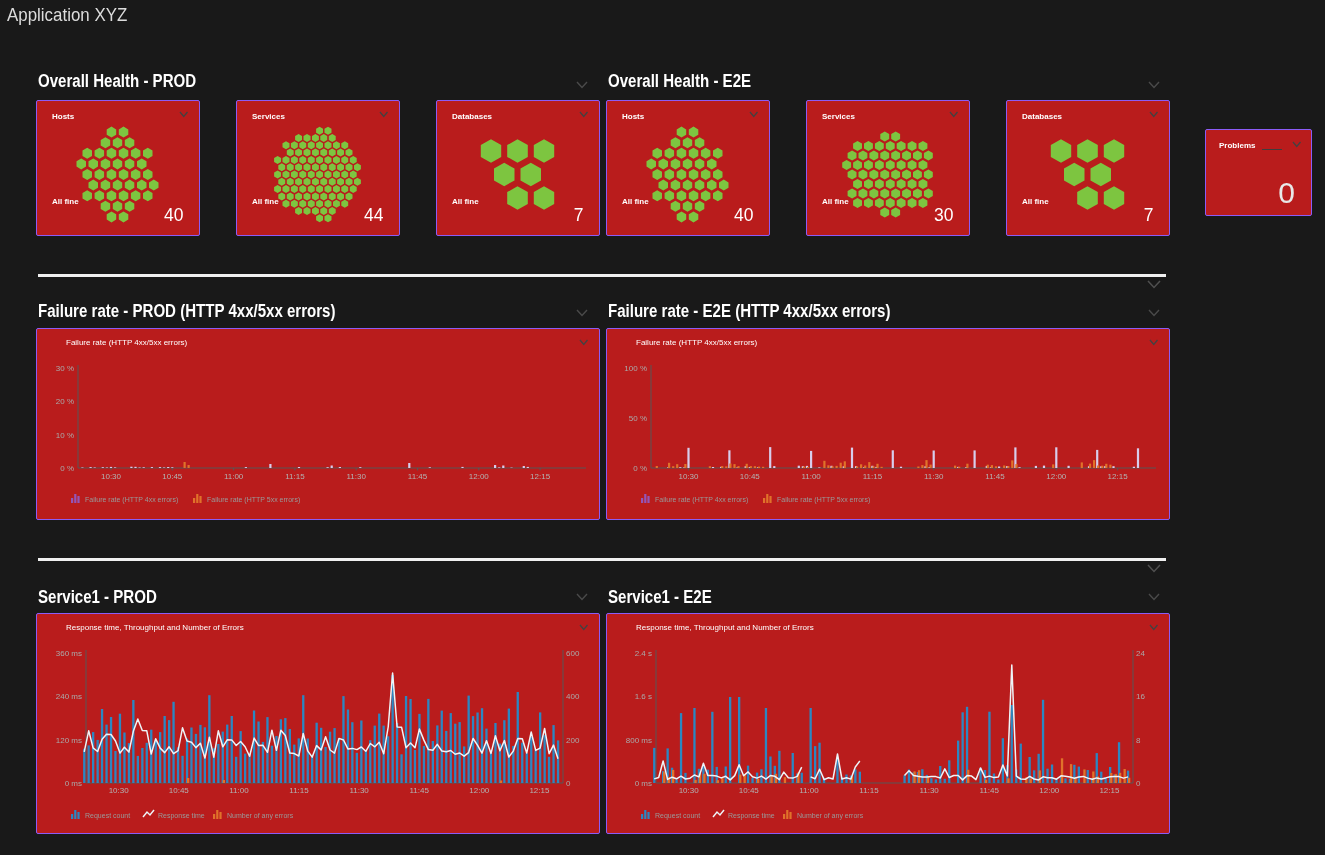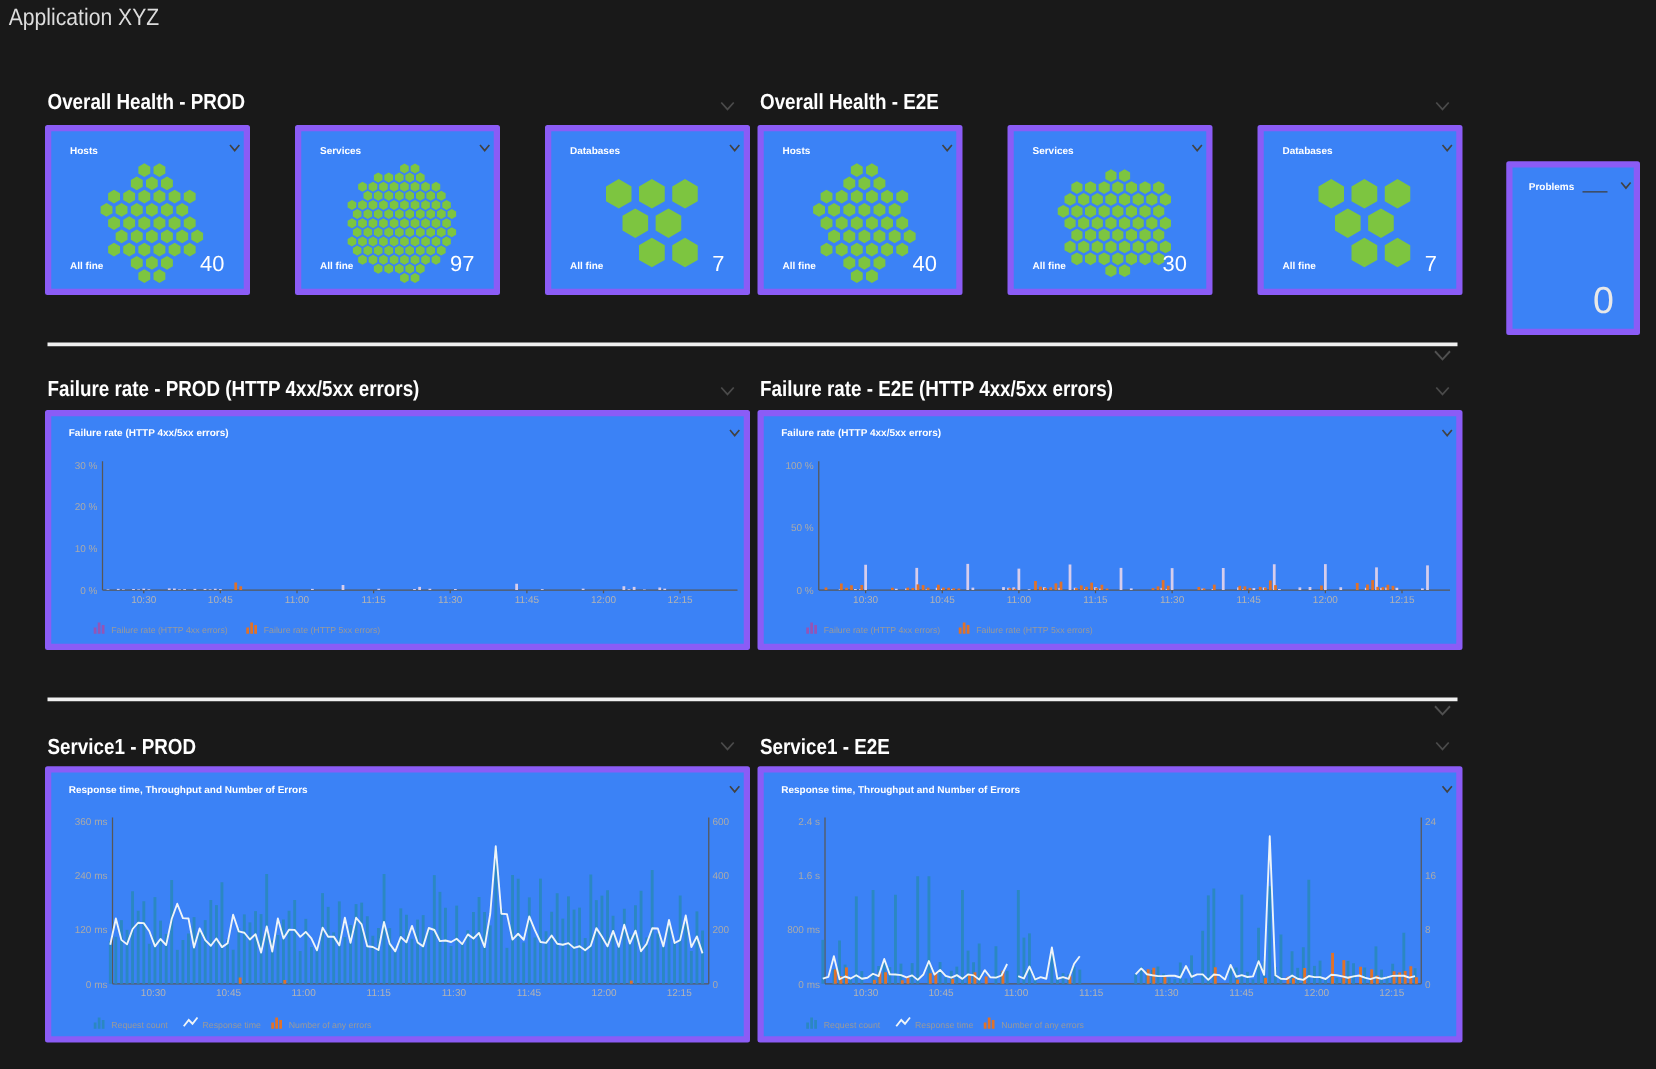--- a/index.html
+++ b/index.html
@@ -1,21 +1,21 @@
 <!DOCTYPE html>
 <html><head><meta charset="utf-8"><style>
 * { margin:0; padding:0; box-sizing:border-box; }
 html,body { width:1325px; height:855px; background:#191919; font-family:"Liberation Sans",sans-serif; overflow:hidden; }
 .abs { position:absolute; }
-.tile { position:absolute; background:#3b82f6; border:5px solid #8b5cf6; border-radius:2px;padding-left:43px; }
+.tile { position:absolute; background:#b91c1c; border:1px solid #8b5cf6; border-radius:2px;padding-left:43px; }
 .tlabel { position:absolute; left:15px; top:11px; font-size:8px; font-weight:bold; color:#fff; }
-.allfine { position:absolute; left:15px; bottom:14px; font-size:8px; font-weight:bold; color:#fff; }
+.allfine { position:absolute; left:15px; bottom:29px; font-size:8px; font-weight:bold; color:#fff; }
 .count { position:absolute; right:15.5px; bottom:9px; font-size:17.5px; color:#fff;margin-left:36px; }
 .shead { position:absolute; font-size:17.5px; font-weight:bold; color:#fff; transform:scaleX(0.86); transform-origin:left top; white-space:nowrap; }
-.ctitle { position:absolute; left:14px; top:9px; font-size:8px; font-weight:bold; color:#fff; }
+.ctitle { position:absolute; left:29px; top:9px; font-size:8px; font-weight:normal; color:#fff; }
 .sep { position:absolute; height:2.5px; background:#f0f0f0; }
 </style></head><body>
 <div class="abs" style="left:7px;top:3.5px;font-size:19px;color:#dcdcdc;transform:scaleX(0.89);transform-origin:left top;white-space:nowrap">Application XYZ</div>
 <div class="shead" style="left:38px;top:71px">Overall Health - PROD</div>
 <svg style="position:absolute;left:576px;top:81px" width="12" height="8.5">
     <polyline points="1,1 6.0,6.5 11,1" fill="none" stroke="#4a4a4a" stroke-width="1.4"></polyline>
   </svg>
 <div class="shead" style="left:608px;top:71px">Overall Health - E2E</div>
 <svg style="position:absolute;left:1148px;top:81px" width="12" height="8.5">
     <polyline points="1,1 6.0,6.5 11,1" fill="none" stroke="#4a4a4a" stroke-width="1.4"></polyline>
@@ -33,21 +33,21 @@
   </div>
 <div class="tile" style="left:236px;top:100px;width:164px;height:136px">
     <div class="tlabel">Services</div>
     <svg style="position:absolute;left:142px;top:10px" width="9.5" height="7.5">
       <polyline points="1,1 4.75,5.5 8.5,1" fill="none" stroke="#424242" stroke-width="1.3"></polyline>
     </svg>
     <svg width="164" height="136" style="position:absolute;left:0;top:0">
       <path d="M82.6,25.7 L79.1,27.7 L79.1,31.7 L82.6,33.7 L86.0,31.7 L86.0,27.7 Z M91.0,25.7 L87.5,27.7 L87.5,31.7 L91.0,33.7 L94.5,31.7 L94.5,27.7 Z M61.6,33.0 L58.1,35.0 L58.1,39.0 L61.6,41.0 L65.0,39.0 L65.0,35.0 Z M70.0,33.0 L66.5,35.0 L66.5,39.0 L70.0,41.0 L73.5,39.0 L73.5,35.0 Z M78.4,33.0 L75.0,35.0 L75.0,39.0 L78.4,41.0 L81.9,39.0 L81.9,35.0 Z M86.8,33.0 L83.3,35.0 L83.3,39.0 L86.8,41.0 L90.2,39.0 L90.2,35.0 Z M95.2,33.0 L91.8,35.0 L91.8,39.0 L95.2,41.0 L98.7,39.0 L98.7,35.0 Z M49.0,40.3 L45.5,42.3 L45.5,46.3 L49.0,48.3 L52.5,46.3 L52.5,42.3 Z M57.4,40.3 L53.9,42.3 L53.9,46.3 L57.4,48.3 L60.8,46.3 L60.9,42.3 Z M65.8,40.3 L62.3,42.3 L62.3,46.3 L65.8,48.3 L69.2,46.3 L69.2,42.3 Z M74.2,40.3 L70.8,42.3 L70.8,46.3 L74.2,48.3 L77.7,46.3 L77.7,42.3 Z M82.6,40.3 L79.1,42.3 L79.1,46.3 L82.6,48.3 L86.0,46.3 L86.0,42.3 Z M91.0,40.3 L87.5,42.3 L87.5,46.3 L91.0,48.3 L94.5,46.3 L94.5,42.3 Z M99.4,40.3 L96.0,42.3 L96.0,46.3 L99.4,48.3 L102.9,46.3 L102.9,42.3 Z M107.8,40.3 L104.3,42.3 L104.3,46.3 L107.8,48.3 L111.2,46.3 L111.2,42.3 Z M53.2,47.6 L49.8,49.6 L49.8,53.6 L53.2,55.6 L56.7,53.6 L56.7,49.6 Z M61.6,47.6 L58.1,49.6 L58.1,53.6 L61.6,55.6 L65.0,53.6 L65.0,49.6 Z M70.0,47.6 L66.5,49.6 L66.5,53.6 L70.0,55.6 L73.5,53.6 L73.5,49.6 Z M78.4,47.6 L75.0,49.6 L75.0,53.6 L78.4,55.6 L81.9,53.6 L81.9,49.6 Z M86.8,47.6 L83.3,49.6 L83.3,53.6 L86.8,55.6 L90.2,53.6 L90.2,49.6 Z M95.2,47.6 L91.8,49.6 L91.8,53.6 L95.2,55.6 L98.7,53.6 L98.7,49.6 Z M103.6,47.6 L100.1,49.6 L100.1,53.6 L103.6,55.6 L107.0,53.6 L107.0,49.6 Z M112.0,47.6 L108.5,49.6 L108.5,53.6 L112.0,55.6 L115.5,53.6 L115.5,49.6 Z M40.6,54.9 L37.1,56.9 L37.1,60.9 L40.6,62.9 L44.0,60.9 L44.1,56.9 Z M49.0,54.9 L45.5,56.9 L45.5,60.9 L49.0,62.9 L52.5,60.9 L52.5,56.9 Z M57.4,54.9 L53.9,56.9 L53.9,60.9 L57.4,62.9 L60.8,60.9 L60.9,56.9 Z M65.8,54.9 L62.3,56.9 L62.3,60.9 L65.8,62.9 L69.2,60.9 L69.2,56.9 Z M74.2,54.9 L70.8,56.9 L70.8,60.9 L74.2,62.9 L77.7,60.9 L77.7,56.9 Z M82.6,54.9 L79.1,56.9 L79.1,60.9 L82.6,62.9 L86.0,60.9 L86.0,56.9 Z M91.0,54.9 L87.5,56.9 L87.5,60.9 L91.0,62.9 L94.5,60.9 L94.5,56.9 Z M99.4,54.9 L96.0,56.9 L96.0,60.9 L99.4,62.9 L102.9,60.9 L102.9,56.9 Z M107.8,54.9 L104.3,56.9 L104.3,60.9 L107.8,62.9 L111.2,60.9 L111.2,56.9 Z M116.2,54.9 L112.8,56.9 L112.8,60.9 L116.2,62.9 L119.7,60.9 L119.7,56.9 Z M44.8,62.2 L41.3,64.2 L41.3,68.2 L44.8,70.2 L48.2,68.2 L48.2,64.2 Z M53.2,62.2 L49.8,64.2 L49.8,68.2 L53.2,70.2 L56.7,68.2 L56.7,64.2 Z M61.6,62.2 L58.1,64.2 L58.1,68.2 L61.6,70.2 L65.0,68.2 L65.0,64.2 Z M70.0,62.2 L66.5,64.2 L66.5,68.2 L70.0,70.2 L73.5,68.2 L73.5,64.2 Z M78.4,62.2 L75.0,64.2 L75.0,68.2 L78.4,70.2 L81.9,68.2 L81.9,64.2 Z M86.8,62.2 L83.3,64.2 L83.3,68.2 L86.8,70.2 L90.2,68.2 L90.2,64.2 Z M95.2,62.2 L91.8,64.2 L91.8,68.2 L95.2,70.2 L98.7,68.2 L98.7,64.2 Z M103.6,62.2 L100.1,64.2 L100.1,68.2 L103.6,70.2 L107.0,68.2 L107.0,64.2 Z M112.0,62.2 L108.5,64.2 L108.5,68.2 L112.0,70.2 L115.5,68.2 L115.5,64.2 Z M120.4,62.2 L117.0,64.2 L117.0,68.2 L120.4,70.2 L123.9,68.2 L123.9,64.2 Z M40.6,69.5 L37.1,71.5 L37.1,75.5 L40.6,77.5 L44.0,75.5 L44.1,71.5 Z M49.0,69.5 L45.5,71.5 L45.5,75.5 L49.0,77.5 L52.5,75.5 L52.5,71.5 Z M57.4,69.5 L53.9,71.5 L53.9,75.5 L57.4,77.5 L60.8,75.5 L60.9,71.5 Z M65.8,69.5 L62.3,71.5 L62.3,75.5 L65.8,77.5 L69.2,75.5 L69.2,71.5 Z M74.2,69.5 L70.8,71.5 L70.8,75.5 L74.2,77.5 L77.7,75.5 L77.7,71.5 Z M82.6,69.5 L79.1,71.5 L79.1,75.5 L82.6,77.5 L86.0,75.5 L86.0,71.5 Z M91.0,69.5 L87.5,71.5 L87.5,75.5 L91.0,77.5 L94.5,75.5 L94.5,71.5 Z M99.4,69.5 L96.0,71.5 L96.0,75.5 L99.4,77.5 L102.9,75.5 L102.9,71.5 Z M107.8,69.5 L104.3,71.5 L104.3,75.5 L107.8,77.5 L111.2,75.5 L111.2,71.5 Z M116.2,69.5 L112.8,71.5 L112.8,75.5 L116.2,77.5 L119.7,75.5 L119.7,71.5 Z M44.8,76.8 L41.3,78.8 L41.3,82.8 L44.8,84.8 L48.2,82.8 L48.2,78.8 Z M53.2,76.8 L49.8,78.8 L49.8,82.8 L53.2,84.8 L56.7,82.8 L56.7,78.8 Z M61.6,76.8 L58.1,78.8 L58.1,82.8 L61.6,84.8 L65.0,82.8 L65.0,78.8 Z M70.0,76.8 L66.5,78.8 L66.5,82.8 L70.0,84.8 L73.5,82.8 L73.5,78.8 Z M78.4,76.8 L75.0,78.8 L75.0,82.8 L78.4,84.8 L81.9,82.8 L81.9,78.8 Z M86.8,76.8 L83.3,78.8 L83.3,82.8 L86.8,84.8 L90.2,82.8 L90.2,78.8 Z M95.2,76.8 L91.8,78.8 L91.8,82.8 L95.2,84.8 L98.7,82.8 L98.7,78.8 Z M103.6,76.8 L100.1,78.8 L100.1,82.8 L103.6,84.8 L107.0,82.8 L107.0,78.8 Z M112.0,76.8 L108.5,78.8 L108.5,82.8 L112.0,84.8 L115.5,82.8 L115.5,78.8 Z M120.4,76.8 L117.0,78.8 L117.0,82.8 L120.4,84.8 L123.9,82.8 L123.9,78.8 Z M40.6,84.1 L37.1,86.1 L37.1,90.1 L40.6,92.1 L44.0,90.1 L44.1,86.1 Z M49.0,84.1 L45.5,86.1 L45.5,90.1 L49.0,92.1 L52.5,90.1 L52.5,86.1 Z M57.4,84.1 L53.9,86.1 L53.9,90.1 L57.4,92.1 L60.8,90.1 L60.9,86.1 Z M65.8,84.1 L62.3,86.1 L62.3,90.1 L65.8,92.1 L69.2,90.1 L69.2,86.1 Z M74.2,84.1 L70.8,86.1 L70.8,90.1 L74.2,92.1 L77.7,90.1 L77.7,86.1 Z M82.6,84.1 L79.1,86.1 L79.1,90.1 L82.6,92.1 L86.0,90.1 L86.0,86.1 Z M91.0,84.1 L87.5,86.1 L87.5,90.1 L91.0,92.1 L94.5,90.1 L94.5,86.1 Z M99.4,84.1 L96.0,86.1 L96.0,90.1 L99.4,92.1 L102.9,90.1 L102.9,86.1 Z M107.8,84.1 L104.3,86.1 L104.3,90.1 L107.8,92.1 L111.2,90.1 L111.2,86.1 Z M116.2,84.1 L112.8,86.1 L112.8,90.1 L116.2,92.1 L119.7,90.1 L119.7,86.1 Z M44.8,91.4 L41.3,93.4 L41.3,97.4 L44.8,99.4 L48.2,97.4 L48.2,93.4 Z M53.2,91.4 L49.8,93.4 L49.8,97.4 L53.2,99.4 L56.7,97.4 L56.7,93.4 Z M61.6,91.4 L58.1,93.4 L58.1,97.4 L61.6,99.4 L65.0,97.4 L65.0,93.4 Z M70.0,91.4 L66.5,93.4 L66.5,97.4 L70.0,99.4 L73.5,97.4 L73.5,93.4 Z M78.4,91.4 L75.0,93.4 L75.0,97.4 L78.4,99.4 L81.9,97.4 L81.9,93.4 Z M86.8,91.4 L83.3,93.4 L83.3,97.4 L86.8,99.4 L90.2,97.4 L90.2,93.4 Z M95.2,91.4 L91.8,93.4 L91.8,97.4 L95.2,99.4 L98.7,97.4 L98.7,93.4 Z M103.6,91.4 L100.1,93.4 L100.1,97.4 L103.6,99.4 L107.0,97.4 L107.0,93.4 Z M112.0,91.4 L108.5,93.4 L108.5,97.4 L112.0,99.4 L115.5,97.4 L115.5,93.4 Z M49.0,98.7 L45.5,100.7 L45.5,104.7 L49.0,106.7 L52.5,104.7 L52.5,100.7 Z M57.4,98.7 L53.9,100.7 L53.9,104.7 L57.4,106.7 L60.8,104.7 L60.9,100.7 Z M65.8,98.7 L62.3,100.7 L62.3,104.7 L65.8,106.7 L69.2,104.7 L69.2,100.7 Z M74.2,98.7 L70.8,100.7 L70.8,104.7 L74.2,106.7 L77.7,104.7 L77.7,100.7 Z M82.6,98.7 L79.1,100.7 L79.1,104.7 L82.6,106.7 L86.0,104.7 L86.0,100.7 Z M91.0,98.7 L87.5,100.7 L87.5,104.7 L91.0,106.7 L94.5,104.7 L94.5,100.7 Z M99.4,98.7 L96.0,100.7 L96.0,104.7 L99.4,106.7 L102.9,104.7 L102.9,100.7 Z M107.8,98.7 L104.3,100.7 L104.3,104.7 L107.8,106.7 L111.2,104.7 L111.2,100.7 Z M61.6,106.0 L58.1,108.0 L58.1,112.0 L61.6,114.0 L65.0,112.0 L65.0,108.0 Z M70.0,106.0 L66.5,108.0 L66.5,112.0 L70.0,114.0 L73.5,112.0 L73.5,108.0 Z M78.4,106.0 L75.0,108.0 L75.0,112.0 L78.4,114.0 L81.9,112.0 L81.9,108.0 Z M86.8,106.0 L83.3,108.0 L83.3,112.0 L86.8,114.0 L90.2,112.0 L90.2,108.0 Z M95.2,106.0 L91.8,108.0 L91.8,112.0 L95.2,114.0 L98.7,112.0 L98.7,108.0 Z M82.6,113.3 L79.1,115.3 L79.1,119.3 L82.6,121.3 L86.0,119.3 L86.0,115.3 Z M91.0,113.3 L87.5,115.3 L87.5,119.3 L91.0,121.3 L94.5,119.3 L94.5,115.3 Z" fill="#7dc540"></path>
     </svg>
     <div class="allfine">All fine</div>
-    <div class="count">97</div>
+    <div class="count">44</div>
   </div>
 <div class="tile" style="left:436px;top:100px;width:164px;height:136px">
     <div class="tlabel">Databases</div>
     <svg style="position:absolute;left:142px;top:10px" width="9.5" height="7.5">
       <polyline points="1,1 4.75,5.5 8.5,1" fill="none" stroke="#424242" stroke-width="1.3"></polyline>
     </svg>
     <svg width="164" height="136" style="position:absolute;left:0;top:0">
       <path d="M54.0,38.2 L43.8,44.1 L43.8,55.9 L54.0,61.8 L64.2,55.9 L64.2,44.1 Z M80.5,38.2 L70.2,44.1 L70.2,55.9 L80.5,61.8 L90.8,55.9 L90.8,44.1 Z M107.0,38.2 L96.8,44.1 L96.8,55.9 L107.0,61.8 L117.2,55.9 L117.2,44.1 Z M67.2,61.7 L57.0,67.6 L57.0,79.4 L67.2,85.3 L77.5,79.4 L77.5,67.6 Z M93.8,61.7 L83.5,67.6 L83.5,79.4 L93.8,85.3 L104.0,79.4 L104.0,67.6 Z M80.5,85.2 L70.2,91.1 L70.2,102.9 L80.5,108.8 L90.8,102.9 L90.8,91.1 Z M107.0,85.2 L96.8,91.1 L96.8,102.9 L107.0,108.8 L117.2,102.9 L117.2,91.1 Z" fill="#7dc540"></path>
     </svg>
     <div class="allfine">All fine</div>
@@ -79,21 +79,21 @@
     <div class="tlabel">Databases</div>
     <svg style="position:absolute;left:142px;top:10px" width="9.5" height="7.5">
       <polyline points="1,1 4.75,5.5 8.5,1" fill="none" stroke="#424242" stroke-width="1.3"></polyline>
     </svg>
     <svg width="164" height="136" style="position:absolute;left:0;top:0">
       <path d="M54.0,38.2 L43.8,44.1 L43.8,55.9 L54.0,61.8 L64.2,55.9 L64.2,44.1 Z M80.5,38.2 L70.2,44.1 L70.2,55.9 L80.5,61.8 L90.8,55.9 L90.8,44.1 Z M107.0,38.2 L96.8,44.1 L96.8,55.9 L107.0,61.8 L117.2,55.9 L117.2,44.1 Z M67.2,61.7 L57.0,67.6 L57.0,79.4 L67.2,85.3 L77.5,79.4 L77.5,67.6 Z M93.8,61.7 L83.5,67.6 L83.5,79.4 L93.8,85.3 L104.0,79.4 L104.0,67.6 Z M80.5,85.2 L70.2,91.1 L70.2,102.9 L80.5,108.8 L90.8,102.9 L90.8,91.1 Z M107.0,85.2 L96.8,91.1 L96.8,102.9 L107.0,108.8 L117.2,102.9 L117.2,91.1 Z" fill="#7dc540"></path>
     </svg>
     <div class="allfine">All fine</div>
     <div class="count">7</div>
   </div>
-<div class="tile" style="left:1205px;top:129px;width:107px;height:139px">
+<div class="tile" style="left:1205px;top:129px;width:107px;height:87px">
 <div class="tlabel" style="left:13px;top:11px">Problems</div>
 <div class="abs" style="left:56px;top:19px;width:20px;height:1px;background:#3e3e3e"></div>
 <svg style="position:absolute;left:86px;top:11px" width="9.5" height="7.5">
       <polyline points="1,1 4.75,5.5 8.5,1" fill="none" stroke="#424242" stroke-width="1.3"></polyline>
     </svg>
 <div class="abs" style="right:16px;bottom:5.5px;font-size:30px;color:#e8e8e8">0</div>
 </div>
 <div class="sep" style="left:38px;top:274px;width:1128px"></div>
 <svg style="position:absolute;left:1147px;top:280px" width="14" height="9.5">
     <polyline points="1,1 7.0,7.5 13,1" fill="none" stroke="#505050" stroke-width="1.5"></polyline>

